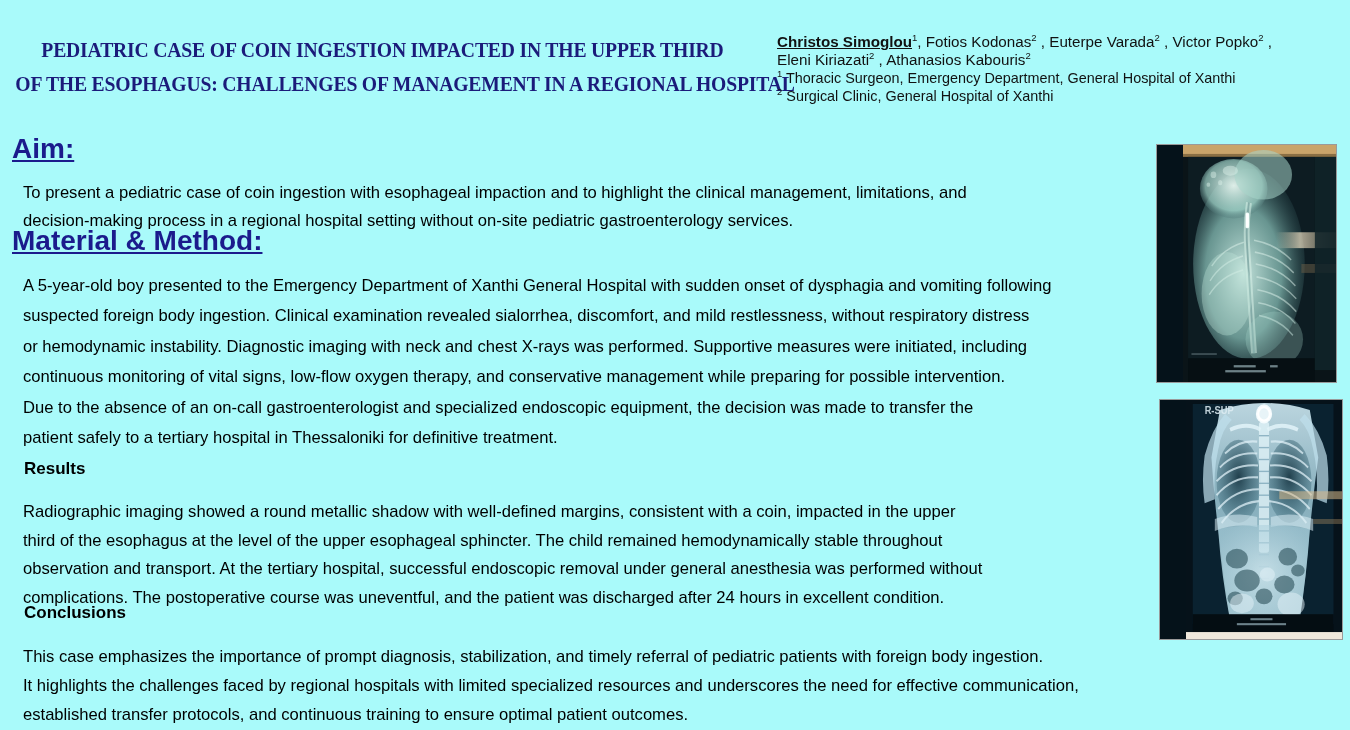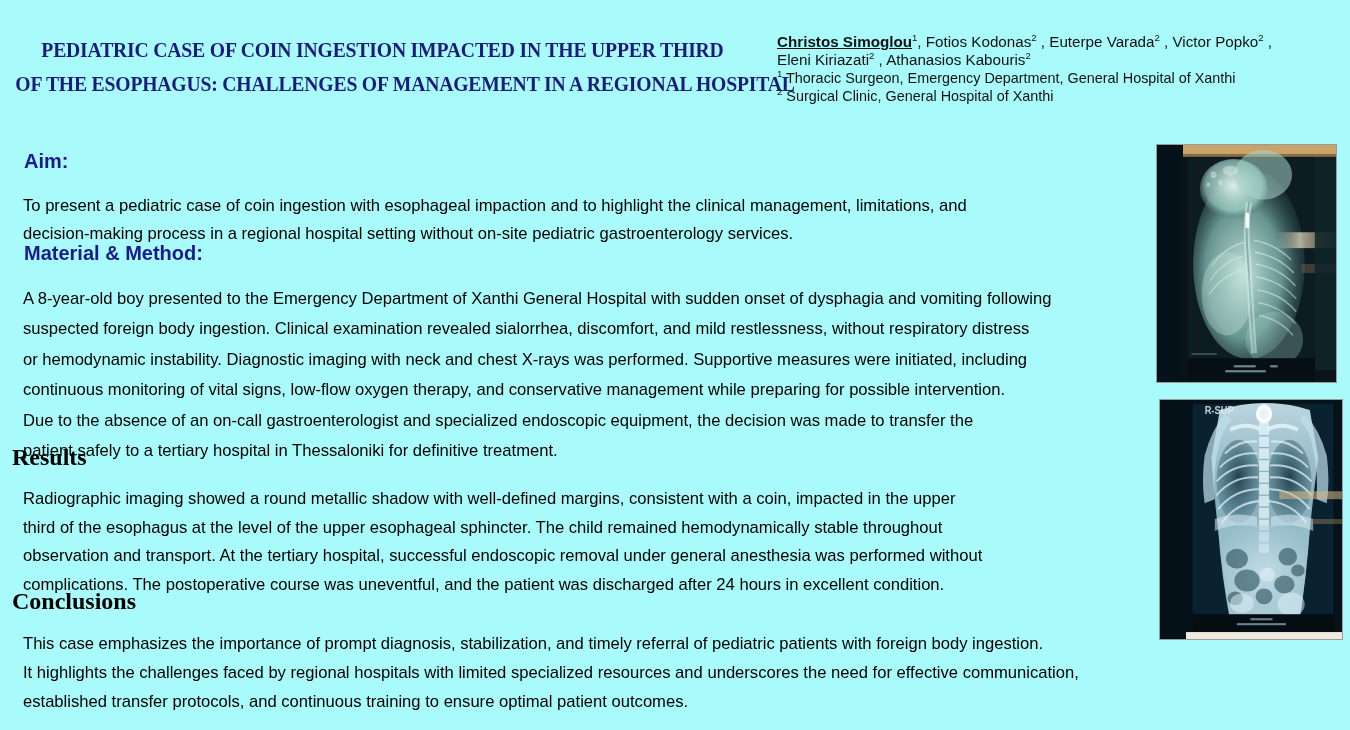--- a/index.html
+++ b/index.html
@@ -78,31 +78,31 @@
     position: absolute;
     left: 0;
     top: 118px;
     width: 1150px;
   }
   .section { padding: 0 0 0 8px; }
 
   .head-navy {
     color: #1b1b8c;
     font-weight: bold;
-    font-size: 20px;
+    font-size: 28px;
+    text-decoration: underline;
     line-height: 30px;
-    margin: 16px;
+    margin: 4px;
   }
   .head-black {
     color: #000;
     font-weight: bold;
-    font-size: 24px;
+    font-size: 17px;
     line-height: 26px;
-    margin: 4px;
-    font-family: Liberation Serif, serif;
+    margin: 16px;
   }
   .para {
     color: #000;
     font-size: 16.6px;
     margin: 15px;
   }
   .para p {
     margin: 0;
     white-space: nowrap;
   }
@@ -173,21 +173,21 @@
     <div class="head-navy">Aim:</div>
     <div class="para">
       <p>To present a pediatric case of coin ingestion with esophageal impaction and to highlight the clinical management, limitations, and</p>
       <p>decision-making process in a regional hospital setting without on-site pediatric gastroenterology services.</p>
     </div>
   </div>
 
   <div class="section sec-method">
     <div class="head-navy">Material &amp; Method:</div>
     <div class="para">
-      <p>A 8-year-old boy presented to the Emergency Department of Xanthi General Hospital with sudden onset of dysphagia and vomiting following</p>
+      <p>A 5-year-old boy presented to the Emergency Department of Xanthi General Hospital with sudden onset of dysphagia and vomiting following</p>
       <p>suspected foreign body ingestion. Clinical examination revealed sialorrhea, discomfort, and mild restlessness, without respiratory distress</p>
       <p>or hemodynamic instability. Diagnostic imaging with neck and chest X-rays was performed. Supportive measures were initiated, including</p>
       <p>continuous monitoring of vital signs, low-flow oxygen therapy, and conservative management while preparing for possible intervention.</p>
       <p>Due to the absence of an on-call gastroenterologist and specialized endoscopic equipment, the decision was made to transfer the</p>
       <p>patient safely to a tertiary hospital in Thessaloniki for definitive treatment.</p>
     </div>
   </div>
 
   <div class="section sec-results">
     <div class="head-black">Results</div>

